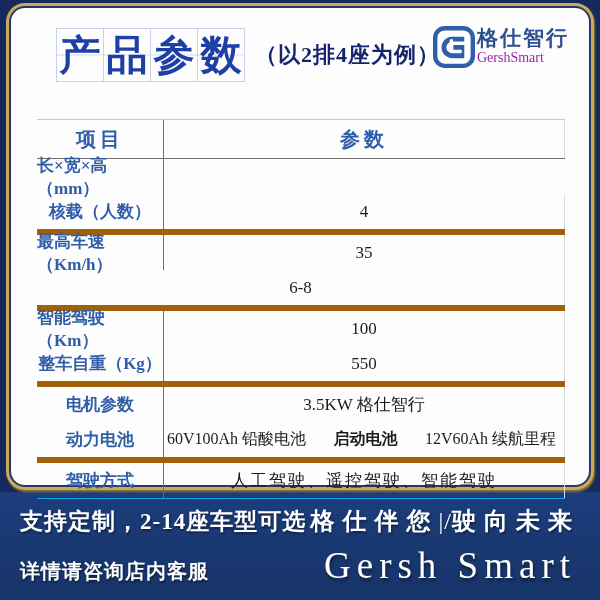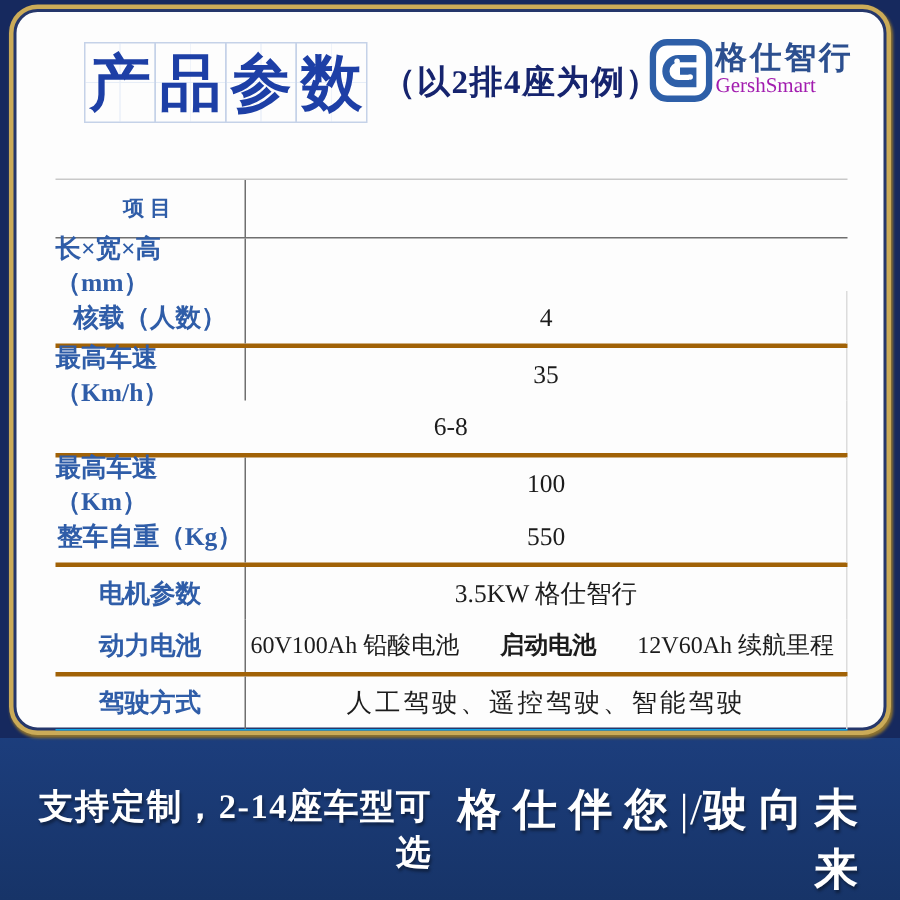--- a/index.html
+++ b/index.html
@@ -22,33 +22,33 @@
   .logo{position:absolute;top:18px;right:20px;display:flex;align-items:center;gap:2px;}
   .logo-mark{width:42px;height:42px;display:block;}
   .logo-cn{font-size:21px;font-weight:bold;color:#2c4f8f;letter-spacing:2px;line-height:1.1;}
   .logo-en{font-size:14px;color:#a21caf;line-height:1.2;}
   
   .spec-table{margin:15px 24px 0 26px;border-top:1px solid #c9c9c9;}
   .t-row{display:flex;align-items:stretch;height:35px;}
   .t-row.header{height:38px;border-bottom:1px solid #6f6f6f;}
   .t-col1{width:126px;display:flex;align-items:center;justify-content:center;
     border-right:1px solid #6f6f6f;color:#2f5da8;font-weight:bold;font-size:17px;}
-  .t-row.header .t-col1,.t-row.header .t-col2{font-size:14px;color:#2f5da8;font-weight:bold;letter-spacing:4px;}
+  .t-row.header .t-col1,.t-row.header .t-col2{font-size:20px;color:#2f5da8;font-weight:bold;letter-spacing:4px;}
   .t-col2{flex:1;display:flex;align-items:center;justify-content:center;
     font-size:17px;color:#1c1c1c;border-right:1px solid #dcdcdc;}
-  .t-group{border-bottom:3px solid #a16207;}
+  .t-group{border-bottom:6px solid #a16207;}
   .t-group.last{border-bottom:1px solid #0ea5e9;}
   .t-col2.battery{justify-content:space-between;padding:0 8px 0 3px;font-size:16px;}
   .t-col2.battery .mid{font-weight:bold;}
   .t-col2.driving{letter-spacing:2px;}
   
-  .footer{position:absolute;top:492px;left:0;right:0;bottom:0;color:#ffffff;text-align:right;}
+  .footer{position:absolute;top:492px;left:0;right:0;bottom:0;color:#ffffff;}
   .f-row1{display:flex;justify-content:space-between;align-items:center;padding:13px 20px 0 20px;}
   .customize{font-size:23px;font-weight:bold;letter-spacing:1px;text-shadow:1px 2px 2px rgba(0,0,0,.4);}
-  .slogan{font-size:29px;font-weight:bold;letter-spacing:8px;text-shadow:1px 2px 2px rgba(0,0,0,.4);margin-top:15px;}
+  .slogan{font-size:24px;font-weight:bold;letter-spacing:8px;text-shadow:1px 2px 2px rgba(0,0,0,.4);}
   .slogan .divider{letter-spacing:1px;font-weight:normal;}
   .f-row2{display:flex;justify-content:space-between;align-items:baseline;padding:7px 24px 0 20px;}
   .consult{font-size:20px;font-weight:bold;letter-spacing:1px;text-shadow:1px 2px 2px rgba(0,0,0,.4);}
   .brand-big{font-size:37px;letter-spacing:6px;text-shadow:1px 3px 3px rgba(0,0,0,.45);}
 </style>
 </head>
 <body>
 
 <div class="poster">
 
@@ -75,20 +75,21 @@
           <div>
             <div class="logo-cn">格仕智行</div>
             <div class="logo-en">GershSmart</div>
           </div>
         </div>
       </div>
 
       <div class="spec-table">
         <div class="t-row header">
           <div class="t-col1">项目</div>
+          <div class="t-col2">参数</div>
         </div>
 
         <div class="t-group">
           <div class="t-row">
             <div class="t-col1">长×宽×高（mm）</div>
           </div>
           <div class="t-row">
             <div class="t-col1">核载（人数）</div>
             <div class="t-col2">4</div>
           </div>
@@ -99,21 +100,21 @@
             <div class="t-col1">最高车速（Km/h）</div>
             <div class="t-col2">35</div>
           </div>
           <div class="t-row">
             <div class="t-col2">6-8</div>
           </div>
         </div>
 
         <div class="t-group">
           <div class="t-row">
-            <div class="t-col1">最高车速（Km）</div>
+            <div class="t-col1">智能驾驶（Km）</div>
             <div class="t-col2">100</div>
           </div>
           <div class="t-row">
             <div class="t-col1">整车自重（Kg）</div>
             <div class="t-col2">550</div>
           </div>
         </div>
 
         <div class="t-group">
           <div class="t-row">
@@ -141,15 +142,19 @@
     </div>
   </div>
 
   <div class="footer">
     <div class="f-row1">
       <span class="customize">支持定制，2-14座车型可选</span>
       <span class="slogan">
         <span>格仕伴您</span><span class="divider">|/</span><span>驶向未来</span>
       </span>
     </div>
+    <div class="f-row2">
+      <span class="consult">详情请咨询店内客服</span>
+      <span class="brand-big">Gersh Smart</span>
+    </div>
   </div>
 
 </div>
 
 </body></html>

